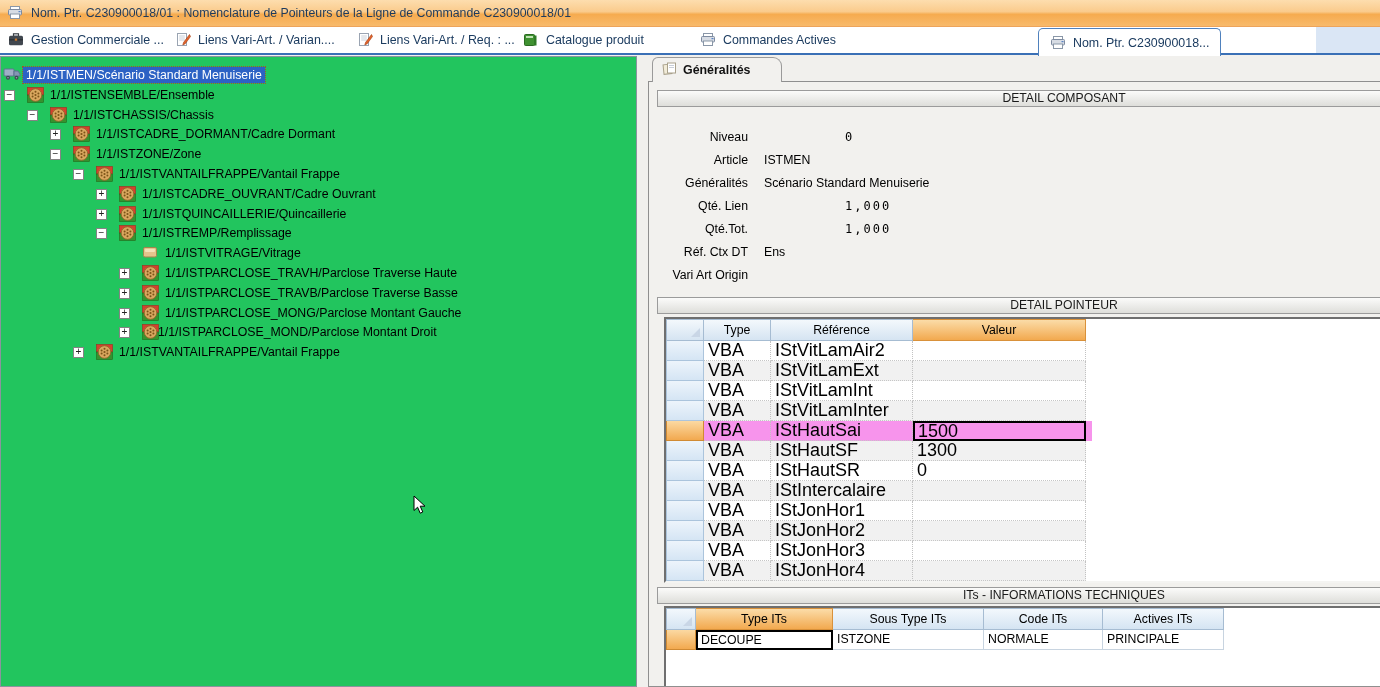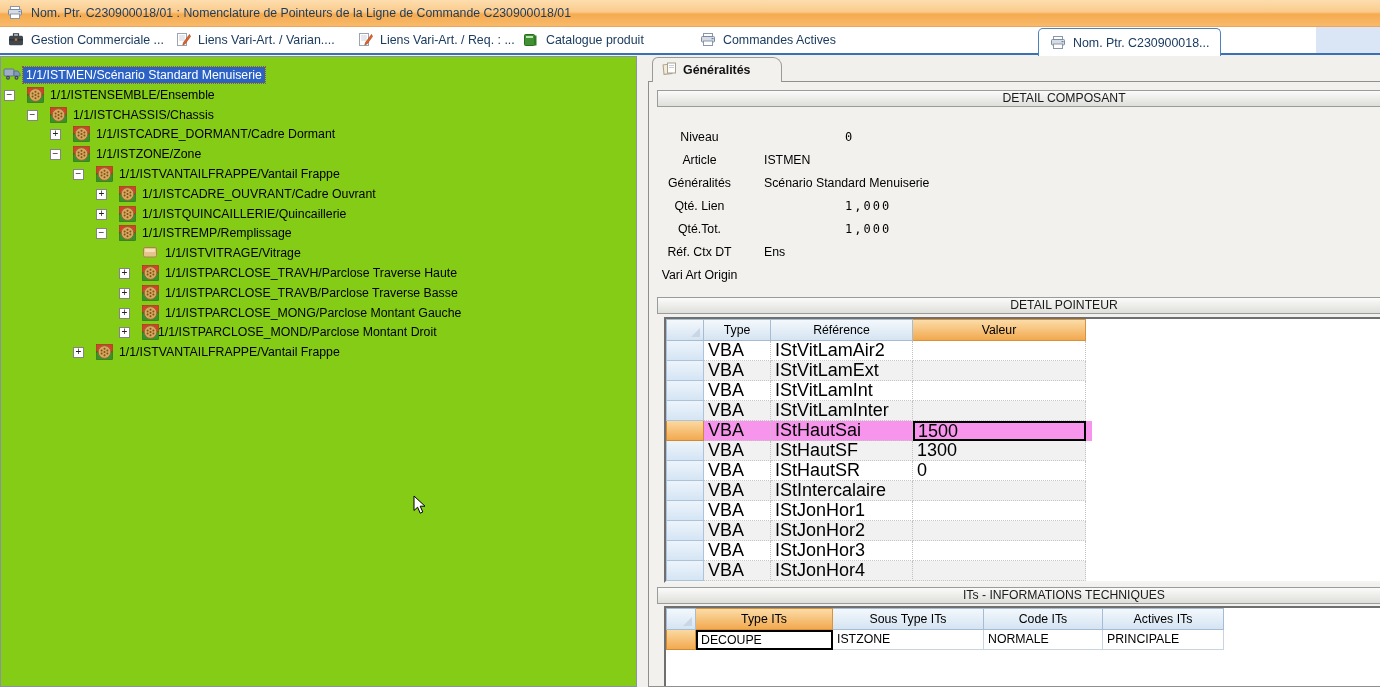--- a/index.html
+++ b/index.html
@@ -27,21 +27,21 @@
   .tab.active{
     top:1px;height:27px;background:#FFFFFF;border:1px solid #4F81BD;border-bottom:none;
     border-radius:5px 5px 0 0;padding:0 11px;z-index:3;
   }
   .tab-filler{position:absolute;top:0;left:1316px;right:0;height:26px;background:#DAE6F5;z-index:1}
   .underline{position:absolute;left:0;top:53px;width:100%;height:2px;background:#3A70B6;z-index:2}
   
   .content{position:absolute;left:0;top:55px;width:100%;bottom:0}
   
   .treepanel{
-    position:absolute;left:0;top:1px;width:637px;bottom:0;background:#84cc16;
+    position:absolute;left:0;top:1px;width:637px;bottom:0;background:#22c55e;
     border:1px solid #8A949E;box-sizing:border-box;overflow:hidden;
   }
   .trow{position:absolute;left:0;right:0;height:20px}
   .trow .expander{
     position:absolute;width:11px;height:11px;top:4px;border:1px solid #848484;background:#fff;
     box-sizing:border-box;font-size:10px;line-height:8px;text-align:center;color:#222;cursor:default;
   }
   .trow .nicon{position:absolute;top:1px;display:inline-flex}
   .trow .lbl{
     position:absolute;top:1px;font-size:12.3px;line-height:16px;color:#000;
@@ -61,21 +61,21 @@
     background:#F2F1EE;border:1px solid #8F8F8F;box-sizing:border-box;overflow:hidden;
   }
   .secbar{
     position:absolute;left:8px;right:8px;height:17px;box-sizing:border-box;
     background:linear-gradient(180deg,#FBFBFA,#DEDEDA);border:1px solid #9B9B9B;
     text-align:center;font-size:12.2px;line-height:15px;color:#1a1a1a;
   }
   
   .frow{position:absolute;left:0;right:0;height:23px}
   .frow .flabel{
-    position:absolute;left:2px;width:97px;text-align:center;font-size:12.3px;line-height:23px;color:#000;
+    position:absolute;left:2px;width:97px;text-align:right;font-size:12.3px;line-height:23px;color:#000;
   }
   .frow .fvalue{position:absolute;left:115px;font-size:12.3px;line-height:23px;color:#000;white-space:nowrap}
   .frow .fvalue.num{left:196px;font-family:"DejaVu Sans Mono",monospace;font-size:12px;letter-spacing:2px}
   
   .grid{
     position:absolute;box-sizing:border-box;background:#fff;
     border-style:solid;border-width:2px;border-color:#6F6F6F #F4F4F2 #F4F4F2 #6F6F6F;
     overflow:hidden;
   }
   .ghead{display:flex;height:22px}

